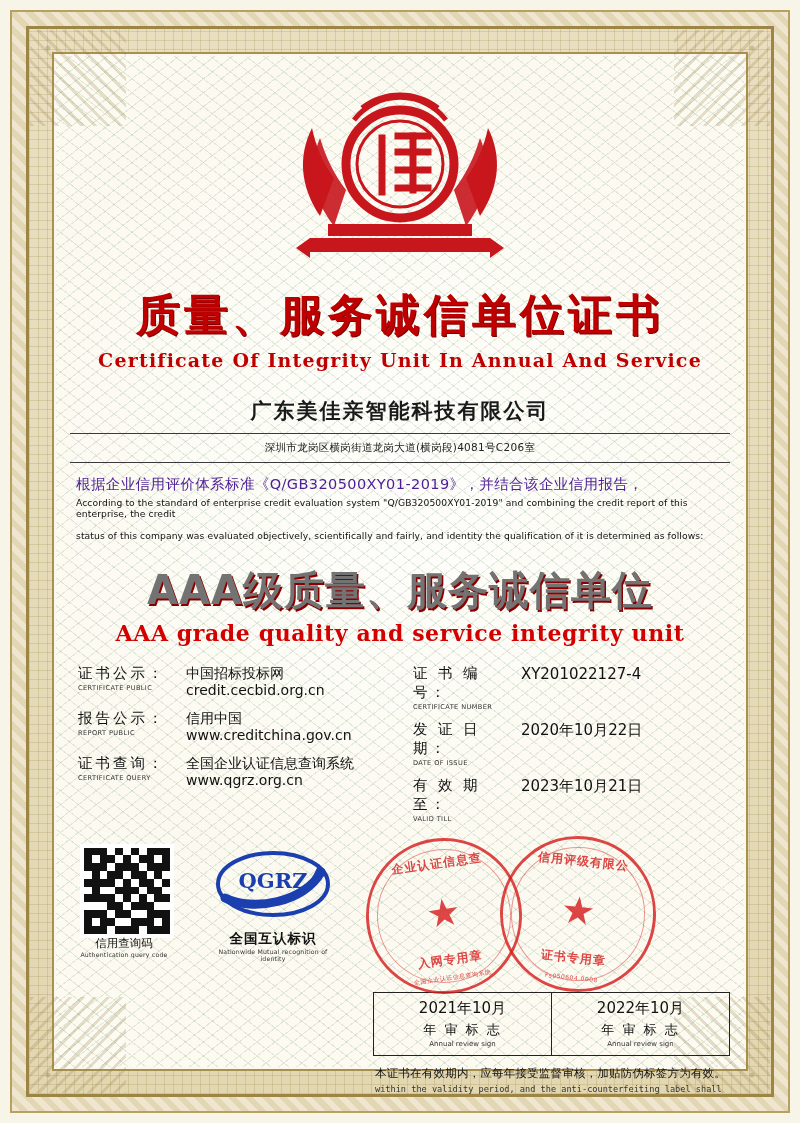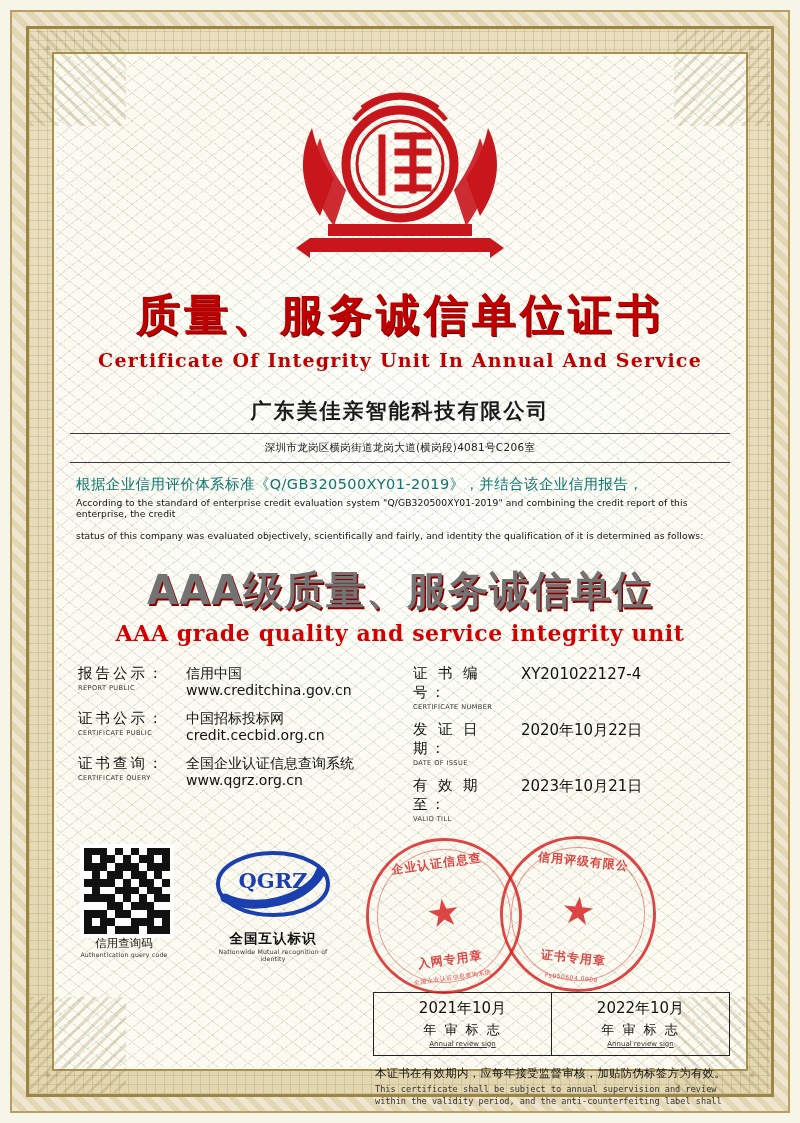--- a/index.html
+++ b/index.html
@@ -89,21 +89,21 @@
   }
   .company-rule{
     margin:8px auto 0;width:100%;height:1px;background:#3a3a3a;
   }
   .address{
     margin-top:7px;font-size:10.5px;color:#222;letter-spacing:.3px;
   }
   .addr-rule{margin:7px auto 0;width:100%;height:1px;background:#3a3a3a;}
 
   .para{margin-top:12px;text-align:left;padding:0 6px;}
-  .para .cn{font-size:14.5px;color:#0f766e;letter-spacing:.4px;line-height:1.35;}
+  .para .cn{font-size:14.5px;color:#4c1d95;letter-spacing:.4px;line-height:1.35;}
   .para .en{font-size:9.2px;color:#111;letter-spacing:.1px;margin-top:2px;}
   .para2{margin-top:11px;}
 
   .grade-cn{
     margin-top:22px;
     font-size:40px;font-weight:bold;color:#737373;letter-spacing:1px;
     text-shadow:1.5px 1.5px 0 #8a0000;
   }
   .grade-en{
     margin-top:2px;
@@ -175,21 +175,21 @@
     position:absolute;bottom:8px;left:0;right:0;text-align:center;font-size:6px;letter-spacing:.5px;
   }
 
   .annual{
     margin:0 0 0 auto;width:355px;display:flex;border:1px solid #222;margin-top:4px;
   }
   .annual-cell{flex:1;padding:6px 0 7px;text-align:center;}
   .annual-cell + .annual-cell{border-left:1px solid #222;}
   .annual-cell .a1{font-size:15px;color:#111;}
   .annual-cell .a2{font-size:13px;color:#111;margin-top:3px;letter-spacing:2px;}
-  .annual-cell .a3{font-size:7px;color:#333;margin-top:1px;text-decoration:underline;}
+  .annual-cell .a3{font-size:7px;color:#333;margin-top:1px;}
 
   .footer{
     margin-top:10px;margin-left:auto;width:355px;text-align:left;
   }
   .footer .f-cn{font-size:11.5px;color:#111;letter-spacing:.2px;}
   .footer .f-en{font-size:8.6px;color:#333;line-height:1.45;margin-top:2px;
     font-family:"DejaVu Sans Mono","Liberation Mono",monospace;}
 </style>
 </head>
 <body>
@@ -258,37 +258,37 @@
     </div>
 
     <div class="grade-cn">AAA级质量、服务诚信单位</div>
     <div class="grade-en">AAA grade quality and service integrity unit</div>
 
     <div class="info">
       <div class="info-col">
 
         <div class="info-row">
           <div class="lbl">
+            <div class="l-cn">证书公示：</div>
+            <div class="l-en">CERTIFICATE PUBLIC</div>
+          </div>
+          <div class="val">
+            <span class="v2">中国招标投标网</span>
+            <span class="v2">credit.cecbid.org.cn</span>
+          </div>
+        </div>
+
+        <div class="info-row">
+          <div class="lbl">
             <div class="l-cn">报告公示：</div>
             <div class="l-en">REPORT PUBLIC</div>
           </div>
           <div class="val">
             <span class="v2">信用中国</span>
             <span class="v2">www.creditchina.gov.cn</span>
-          </div>
-        </div>
-
-        <div class="info-row">
-          <div class="lbl">
-            <div class="l-cn">证书公示：</div>
-            <div class="l-en">CERTIFICATE PUBLIC</div>
-          </div>
-          <div class="val">
-            <span class="v2">中国招标投标网</span>
-            <span class="v2">credit.cecbid.org.cn</span>
           </div>
         </div>
 
         <div class="info-row">
           <div class="lbl">
             <div class="l-cn">证书查询：</div>
             <div class="l-en">CERTIFICATE QUERY</div>
           </div>
           <div class="val">
             <span class="v2">全国企业认证信息查询系统</span>
@@ -500,20 +500,19 @@
       <div class="annual-cell">
         <div class="a1">2022年10月</div>
         <div class="a2">年 审 标 志</div>
         <div class="a3">Annual review sign</div>
       </div>
     </div>
 
     <div class="footer">
       <div class="f-cn">本证书在有效期内，应每年接受监督审核，加贴防伪标签方为有效。</div>
       <div class="f-en">
-        <div>This certificate shall be subject to annual supervision and review</div>
         <div>within the validity period, and the anti-counterfeiting label shall</div>
 
       </div>
     </div>
 
   </div>
 </div>
 
 </body></html>

